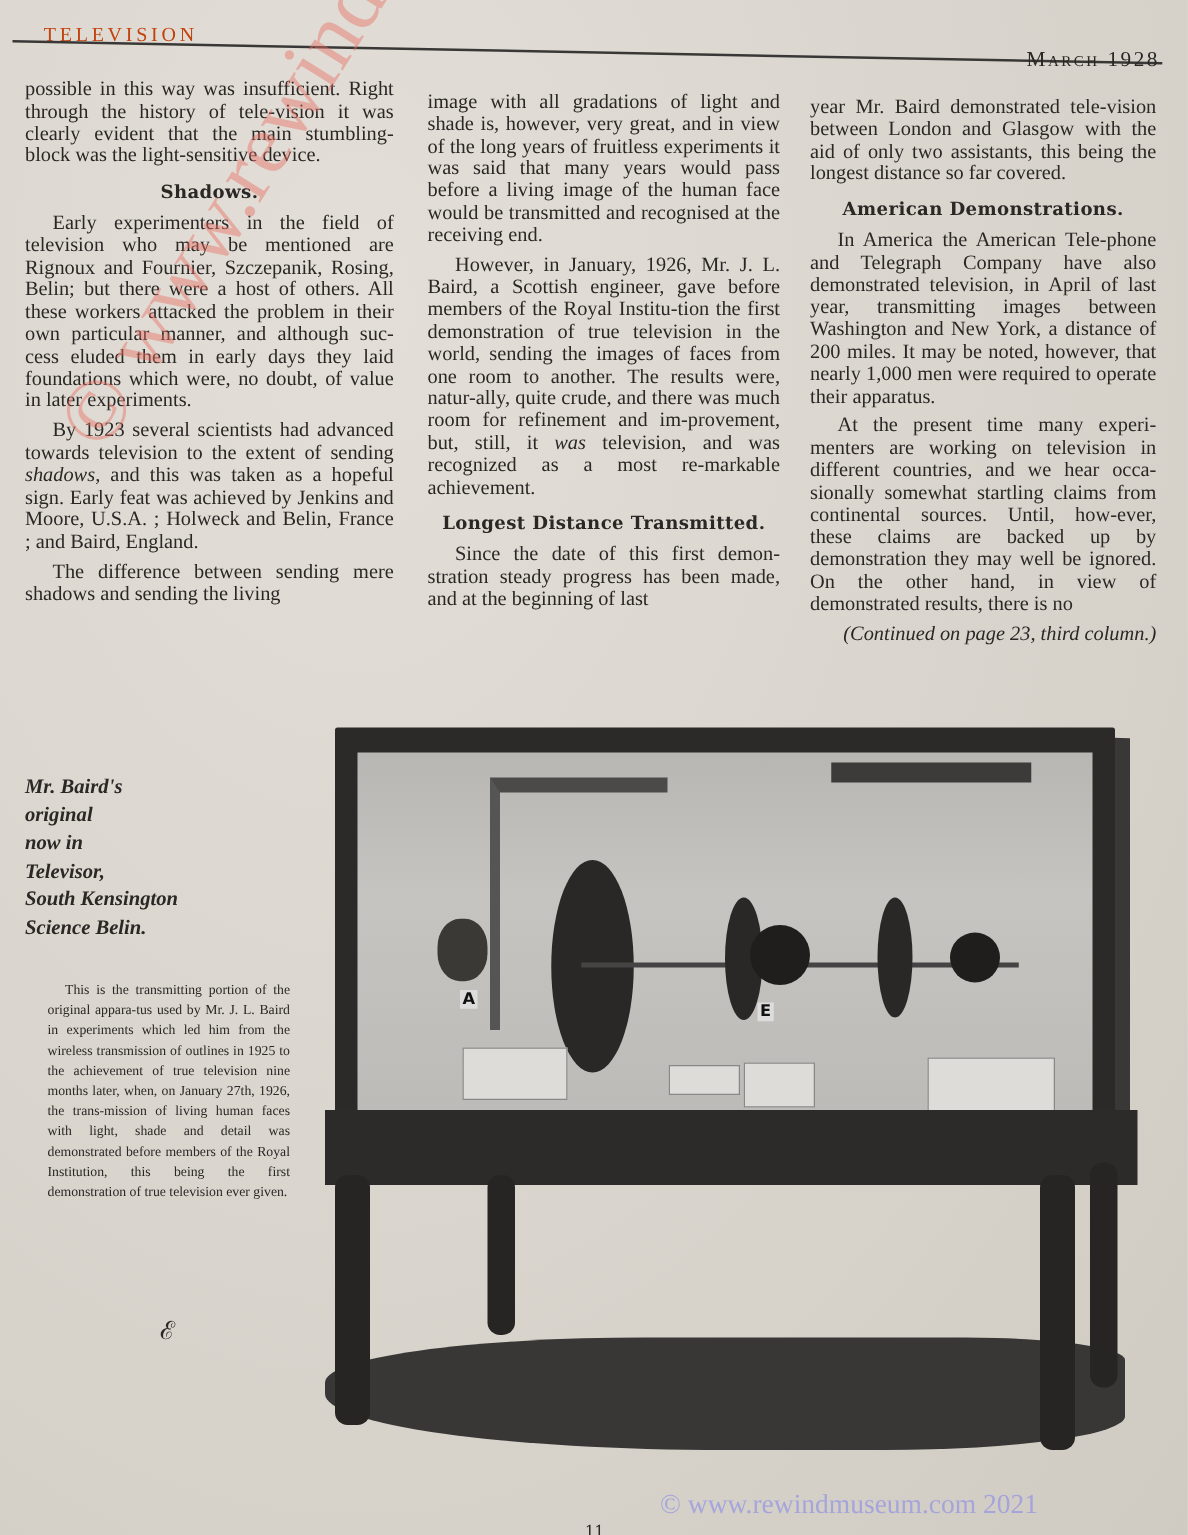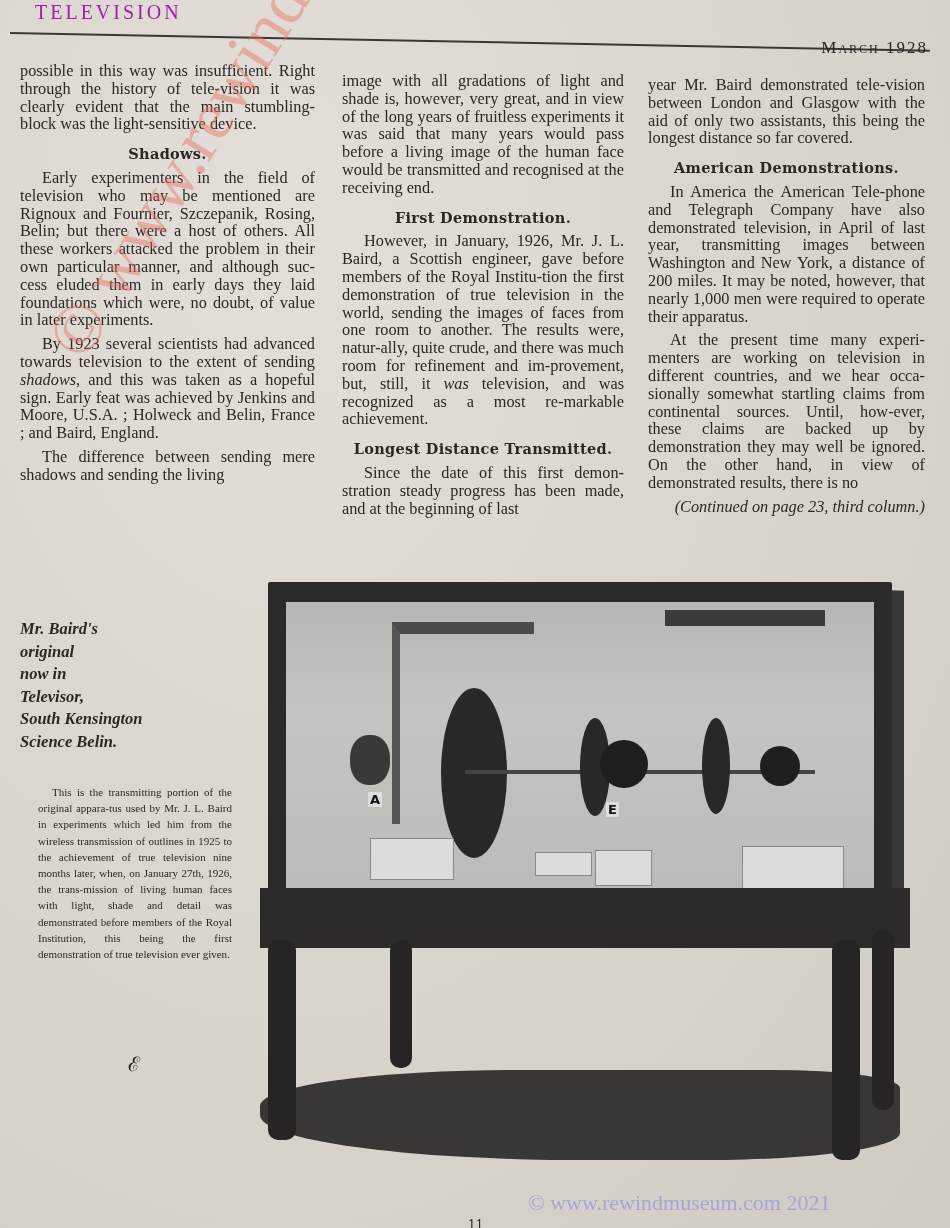--- a/index.html
+++ b/index.html
@@ -4,22 +4,22 @@
 <style>
   html, body { margin:0; padding:0; }
   body {
     width:950px; height:1228px; overflow:hidden; position:relative;
     background:#dcd8d1;
     background-image: radial-gradient(ellipse at 30% 20%, #e3dfd8 0%, #d6d2ca 70%, #cfcbc2 100%);
     font-family:"DejaVu Serif","Liberation Serif",serif;
     color:#2a2725;
   }
   .running-head {
-    position:absolute; left:35px; top:1px;
-    font-family:"Liberation Serif",serif; font-size:20px; letter-spacing:3px; color:#a21caf;
+    position:absolute; left:35px; top:20px;
+    font-family:"Liberation Serif",serif; font-size:16px; letter-spacing:3px; color:#c2410c;
   }
   .rule {
     position:absolute; left:10px; top:32px; width:920px; height:2px; background:#3a3836;
     transform:rotate(1.1deg); transform-origin:left center;
   }
   .issue-date {
     position:absolute; right:22px; top:38px;
     font-family:"Liberation Serif",serif; font-size:17px; letter-spacing:2px; font-variant:small-caps;text-align:right;
   }
   .col {
@@ -101,21 +101,20 @@
 <div class="col" id="col1">
   <p class="noindent">possible in this way was insufficient. Right through the history of tele-vision it was clearly evident that the main stumbling-block was the light-sensitive device.</p>
   <h3>Shadows.</h3>
   <p>Early experimenters in the field of television who may be mentioned are Rignoux and Fournier, Szczepanik, Rosing, Belin; but there were a host of others. All these workers attacked the problem in their own particular manner, and although suc-cess eluded them in early days they laid foundations which were, no doubt, of value in later experiments.</p>
   <p><span>By 1923 several scientists had advanced towards television to the extent of sending </span><em>shadows</em><span>, and this was taken as a hopeful sign. Early feat was achieved by Jenkins and Moore, U.S.A. ; Holweck and Belin, France ; and Baird, England.</span></p>
   <p>The difference between sending mere shadows and sending the living</p>
 </div>
 
 <div class="col" id="col2">
   <p class="noindent">image with all gradations of light and shade is, however, very great, and in view of the long years of fruitless experiments it was said that many years would pass before a living image of the human face would be transmitted and recognised at the receiving end.</p>
-  <h3>First Demonstration.</h3>
   <p><span>However, in January, 1926, Mr. J. L. Baird, a Scottish engineer, gave before members of the Royal Institu-tion the first demonstration of true television in the world, sending the images of faces from one room to another. The results were, natur-ally, quite crude, and there was much room for refinement and im-provement, but, still, it </span><em>was</em><span> television, and was recognized as a most re-markable achievement.</span></p>
   <h3>Longest Distance Transmitted.</h3>
   <p>Since the date of this first demon-stration steady progress has been made, and at the beginning of last</p>
 </div>
 
 <div class="col" id="col3">
   <p class="noindent">year Mr. Baird demonstrated tele-vision between London and Glasgow with the aid of only two assistants, this being the longest distance so far covered.</p>
   <h3>American Demonstrations.</h3>
   <p>In America the American Tele-phone and Telegraph Company have also demonstrated television, in April of last year, transmitting images between Washington and New York, a distance of 200 miles. It may be noted, however, that nearly 1,000 men were required to operate their apparatus.</p>
   <p>At the present time many experi-menters are working on television in different countries, and we hear occa-sionally somewhat startling claims from continental sources. Until, how-ever, these claims are backed up by demonstration they may well be ignored. On the other hand, in view of demonstrated results, there is no</p>

